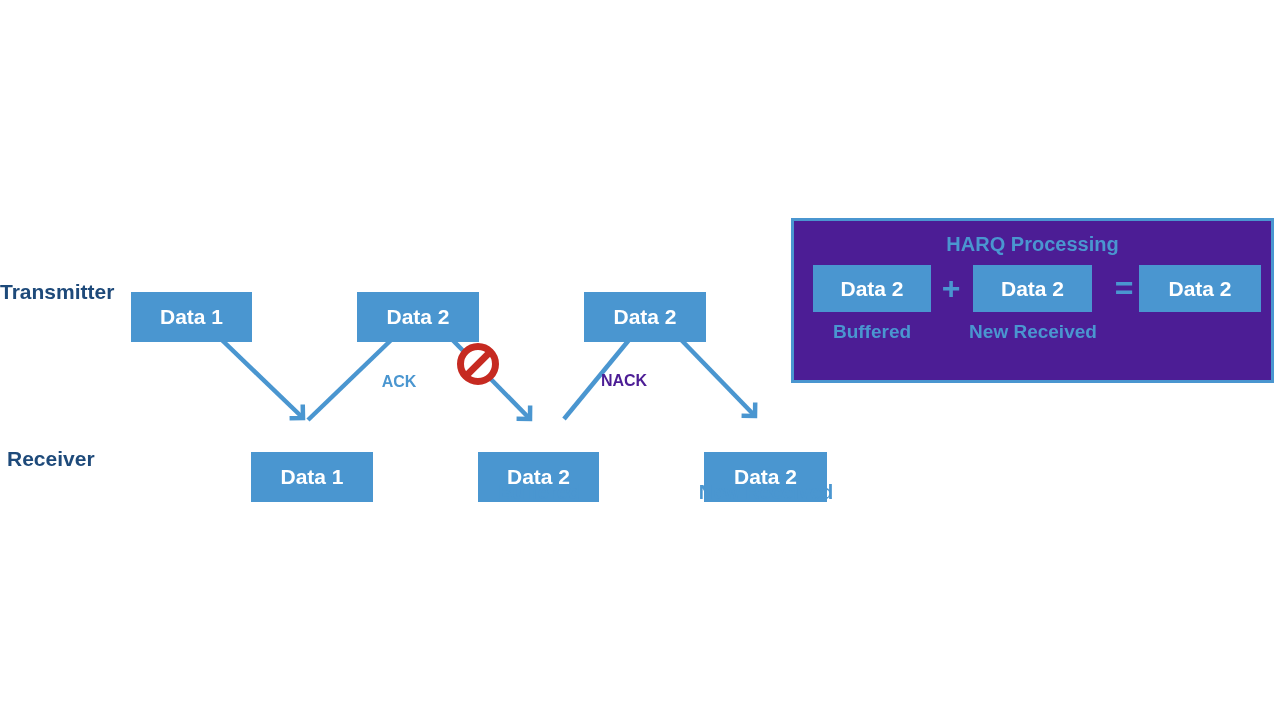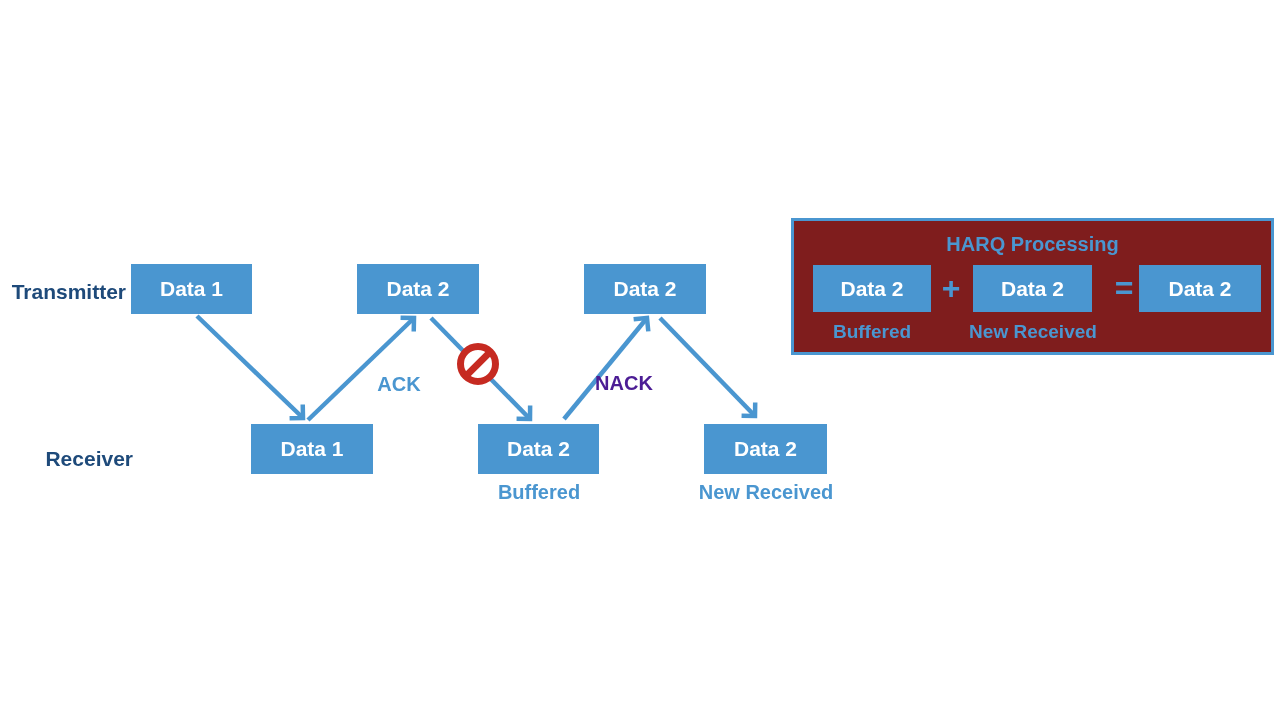--- a/index.html
+++ b/index.html
@@ -18,38 +18,39 @@
   .arrow-layer {
     position: absolute;
     left: 0;
     top: 0;
     width: 1280px;
     height: 721px;
   }
   .lane-label {
     position: absolute;
     width: 126px;
-    text-align: right;
+    text-align: left;
     color: #1e4a7a;
     font-size: 21px;
     font-weight: bold;
     line-height: 24px;
   }
   .lane-label.tx { left: 0; top: 280px; }
   .lane-label.rx { left: 7px; top: 447px; }
   .data-box {
     position: absolute;
     background: #4a96d0;
     color: #ffffff;
     font-size: 21px;
     font-weight: bold;
     display: flex;
     align-items: center;
     justify-content: center;
     height: 50px;
+    margin-top: 28px;
   }
   .tx1 { left: 131px; top: 264px; width: 121px; }
   .tx2 { left: 357px; top: 264px; width: 122px; }
   .tx3 { left: 584px; top: 264px; width: 122px; }
   .rx1 { left: 251px; top: 424px; width: 122px; }
   .rx2 { left: 478px; top: 424px; width: 121px; }
   .rx3 { left: 704px; top: 424px; width: 123px; }
   .caption {
     position: absolute;
     width: 180px;
@@ -58,34 +59,34 @@
     font-size: 20px;
     font-weight: bold;
   }
   .cap-rx1 { left: 222px; top: 481px; }
   .cap-rx2 { left: 449px; top: 481px; }
   .cap-rx3 { left: 676px; top: 481px; }
   .signal-label {
     position: absolute;
     width: 100px;
     text-align: center;
-    font-size: 20px;
+    font-size: 16px;
     font-weight: bold;
   }
   .ack { left: 349px; top: 373px; color: #4a96d0; }
   .nack { left: 574px; top: 372px; color: #4c1d95; }
   .harq-panel {
     position: absolute;
     left: 791px;
     top: 218px;
     width: 483px;
-    height: 137px;
+    height: 165px;
     border: 3px solid #4a96d0;
     box-sizing: border-box;
-    background: #7f1d1d;
+    background: #4c1d95;
   }
   .harq-title {
     position: absolute;
     left: 0;
     top: 12px;
     width: 100%;
     text-align: center;
     color: #4a96d0;
     font-size: 20px;
     font-weight: bold;

